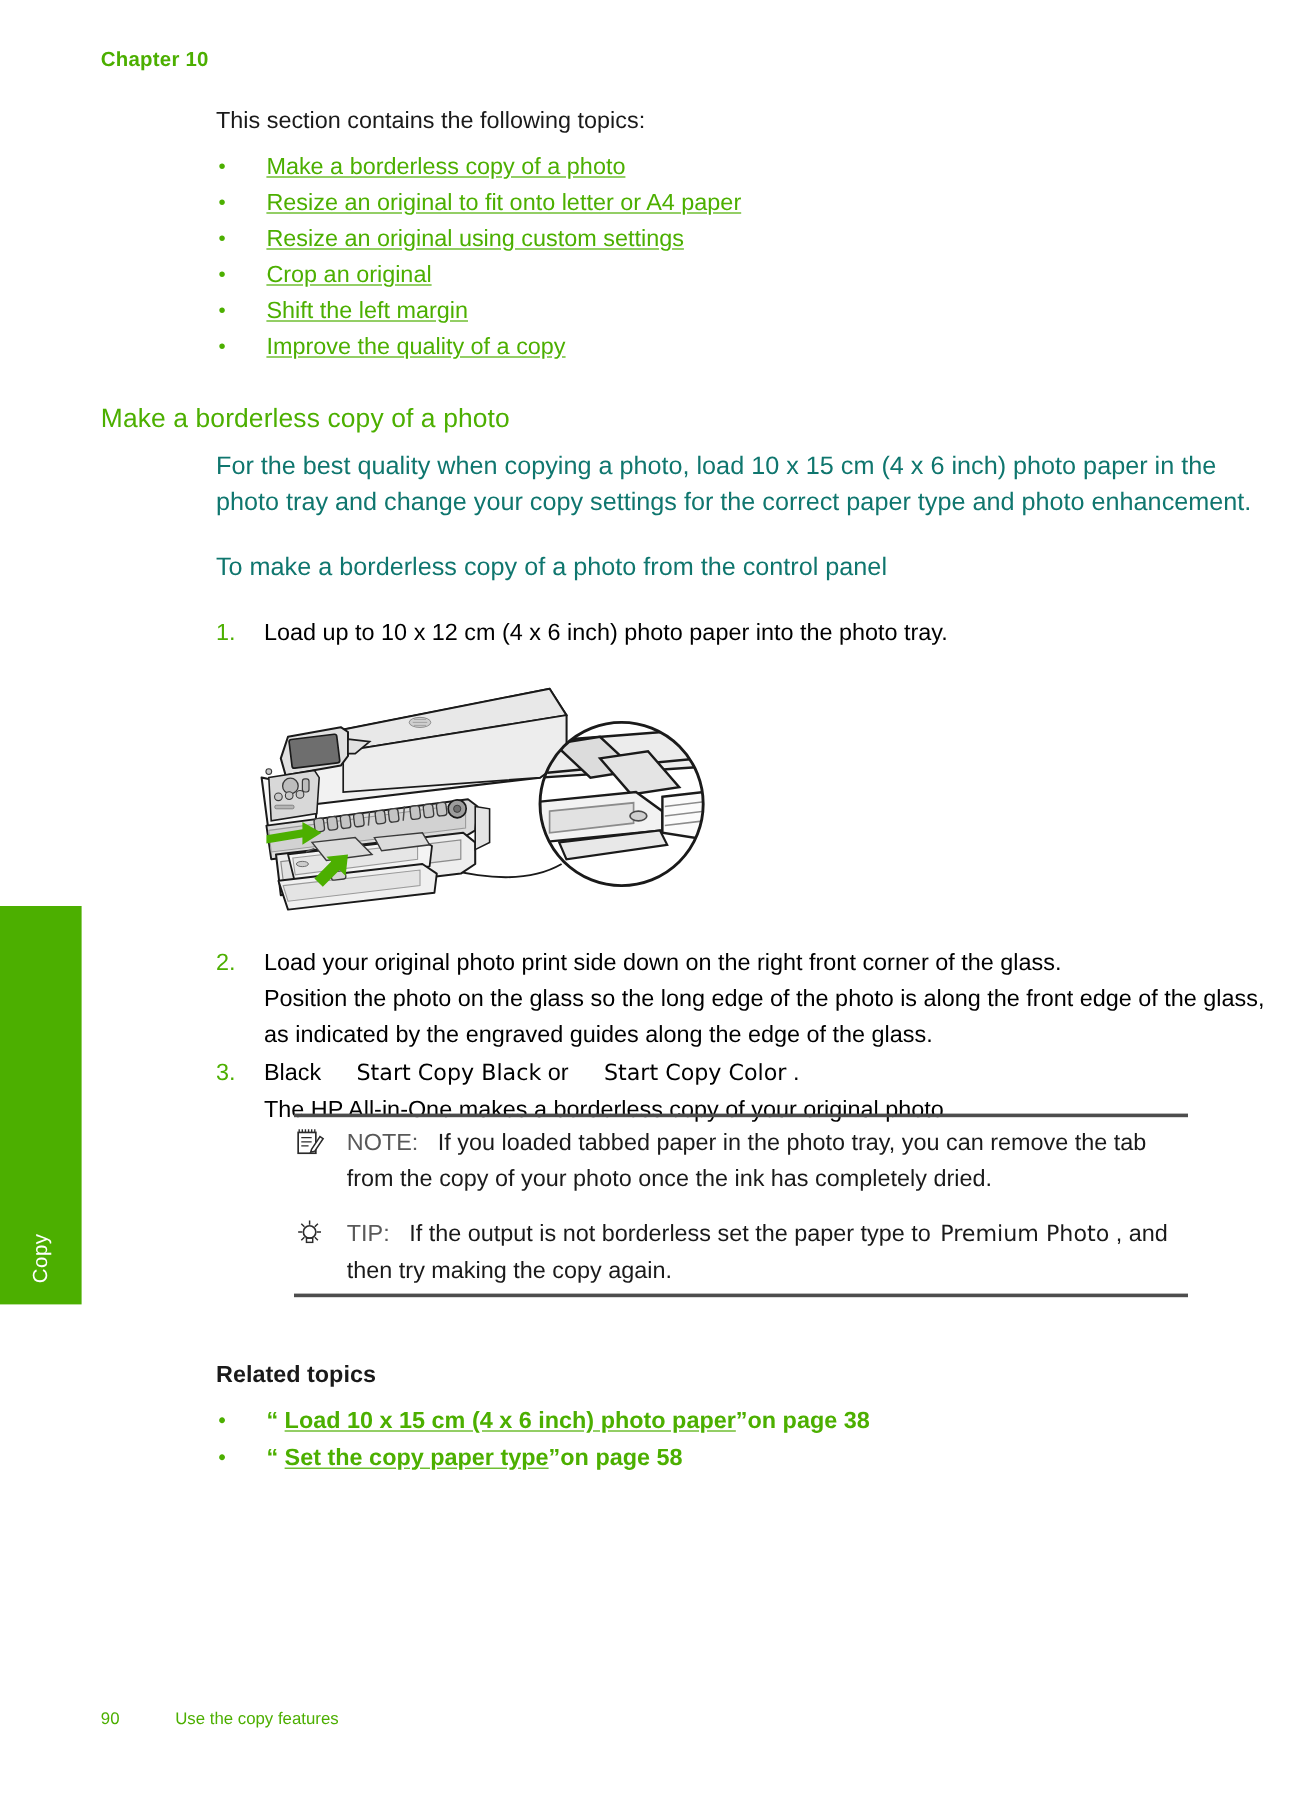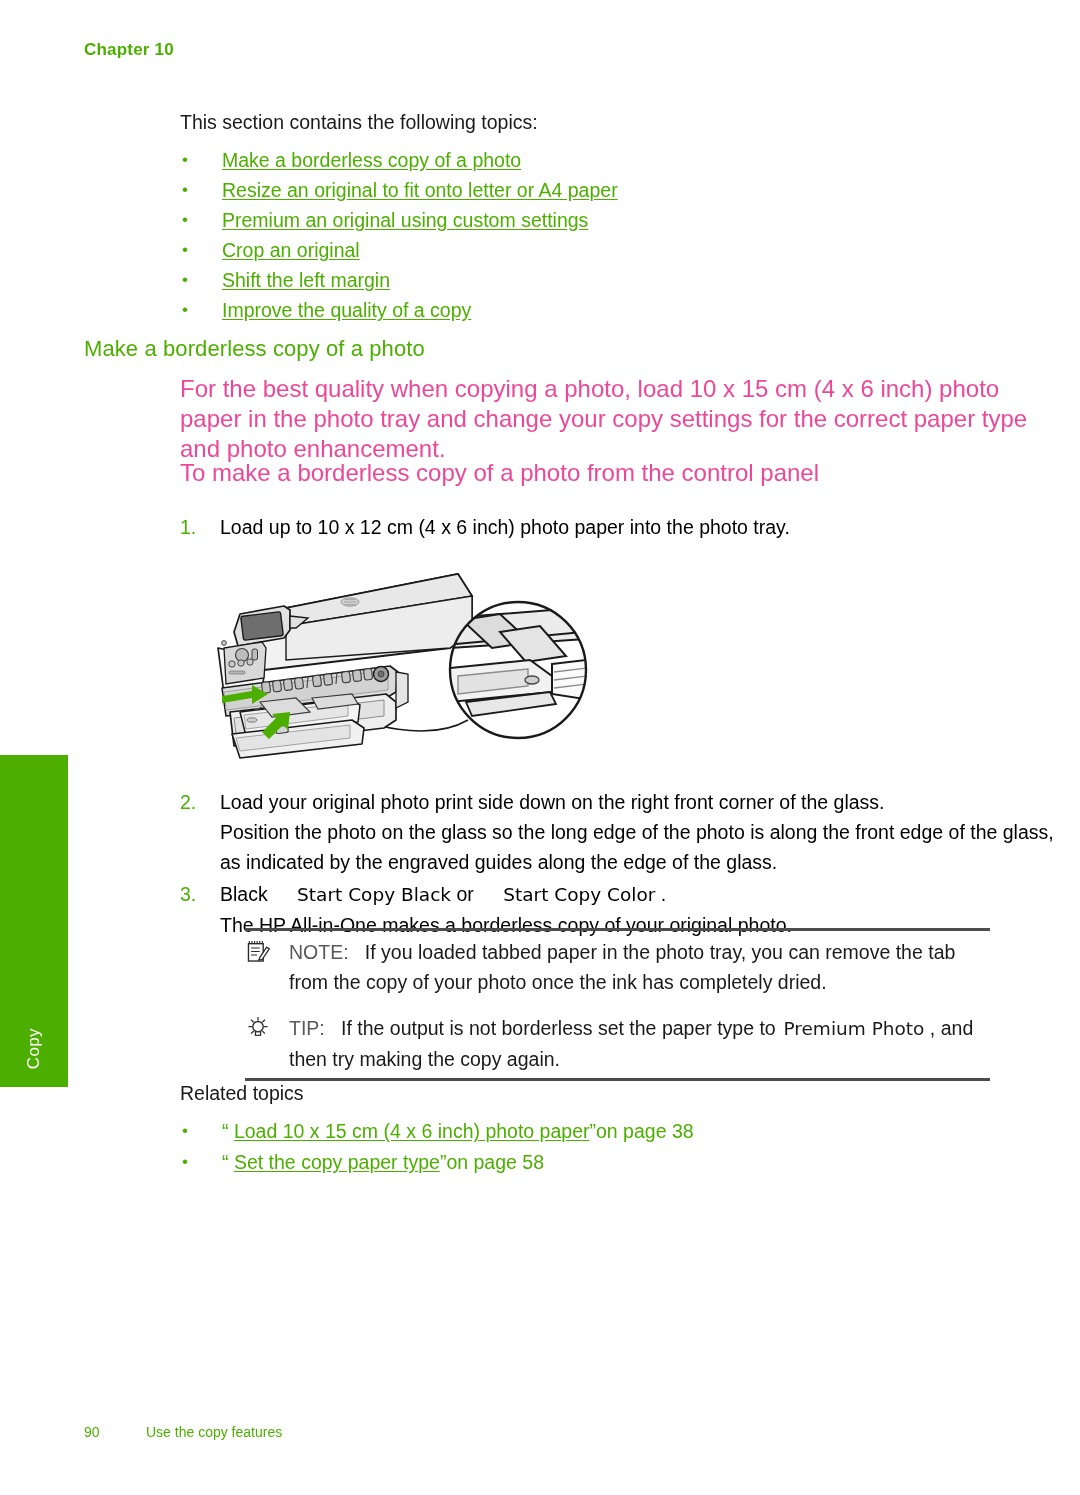--- a/index.html
+++ b/index.html
@@ -54,21 +54,20 @@
     position: absolute;
     left: 180px;
     top: 86px;
     width: 880px;
   }
 
   .intro-line {
     font-size: 19.5px;
     line-height: 30px;
     color: #1a1a1a;
-    margin-top: 21px;
   }
 
   
   ul.topic-list {
     list-style: none;
     margin: 8px 0 0 0;
     padding: 0;
   }
   ul.topic-list li {
     position: relative;
@@ -97,23 +96,23 @@
     top: 336px;
     font-size: 22px;
     color: #4CAF00;
     letter-spacing: .1px;
   }
 
   .body-block {
     position: absolute;
     left: 180px;
     width: 880px;
-    font-size: 24px;
-    line-height: 30px;
-    color: #ec4899;
+    font-size: 21px;
+    line-height: 30px;
+    color: #0f766e;
   }
   #para-intro { top: 374px; }
   #proc-title { top: 458px; }
 
   
   ol.steps {
     list-style: none;
     margin: 0;
     padding: 0;
   }
@@ -179,21 +178,21 @@
   .admon-gap { height: 6px; }
   .tip-overlap {
     display: inline-block;
     position: relative;
     width: 0;
     overflow: visible;
     white-space: nowrap;
   }
 
   
-  #related { position: absolute; left: 180px; top: 1078px; width: 880px; }
+  #related { position: absolute; left: 180px; top: 1131px; width: 880px; font-weight: bold; }
   #related .rt-title { font-size: 19.5px; line-height: 30px; color: #1a1a1a; }
   #related ul.topic-list li { line-height: 31px; }
   .quote { color: #4CAF00; }
   .pagref { color: #4CAF00; }
 
   
   .footer {
     position: absolute;
     left: 84px;
     top: 1424px;
@@ -221,21 +220,21 @@
     <li>
       <span class="bullet">•</span>
       <a class="doclink" href="#">Make a borderless copy of a photo</a>
     </li>
     <li>
       <span class="bullet">•</span>
       <a class="doclink" href="#">Resize an original to fit onto letter or A4 paper</a>
     </li>
     <li>
       <span class="bullet">•</span>
-      <a class="doclink" href="#">Premium an original using custom settings</a>
+      <a class="doclink" href="#">Resize an original using custom settings</a>
     </li>
     <li>
       <span class="bullet">•</span>
       <a class="doclink" href="#">Crop an original</a>
     </li>
     <li>
       <span class="bullet">•</span>
       <a class="doclink" href="#">Shift the left margin</a>
     </li>
     <li>

